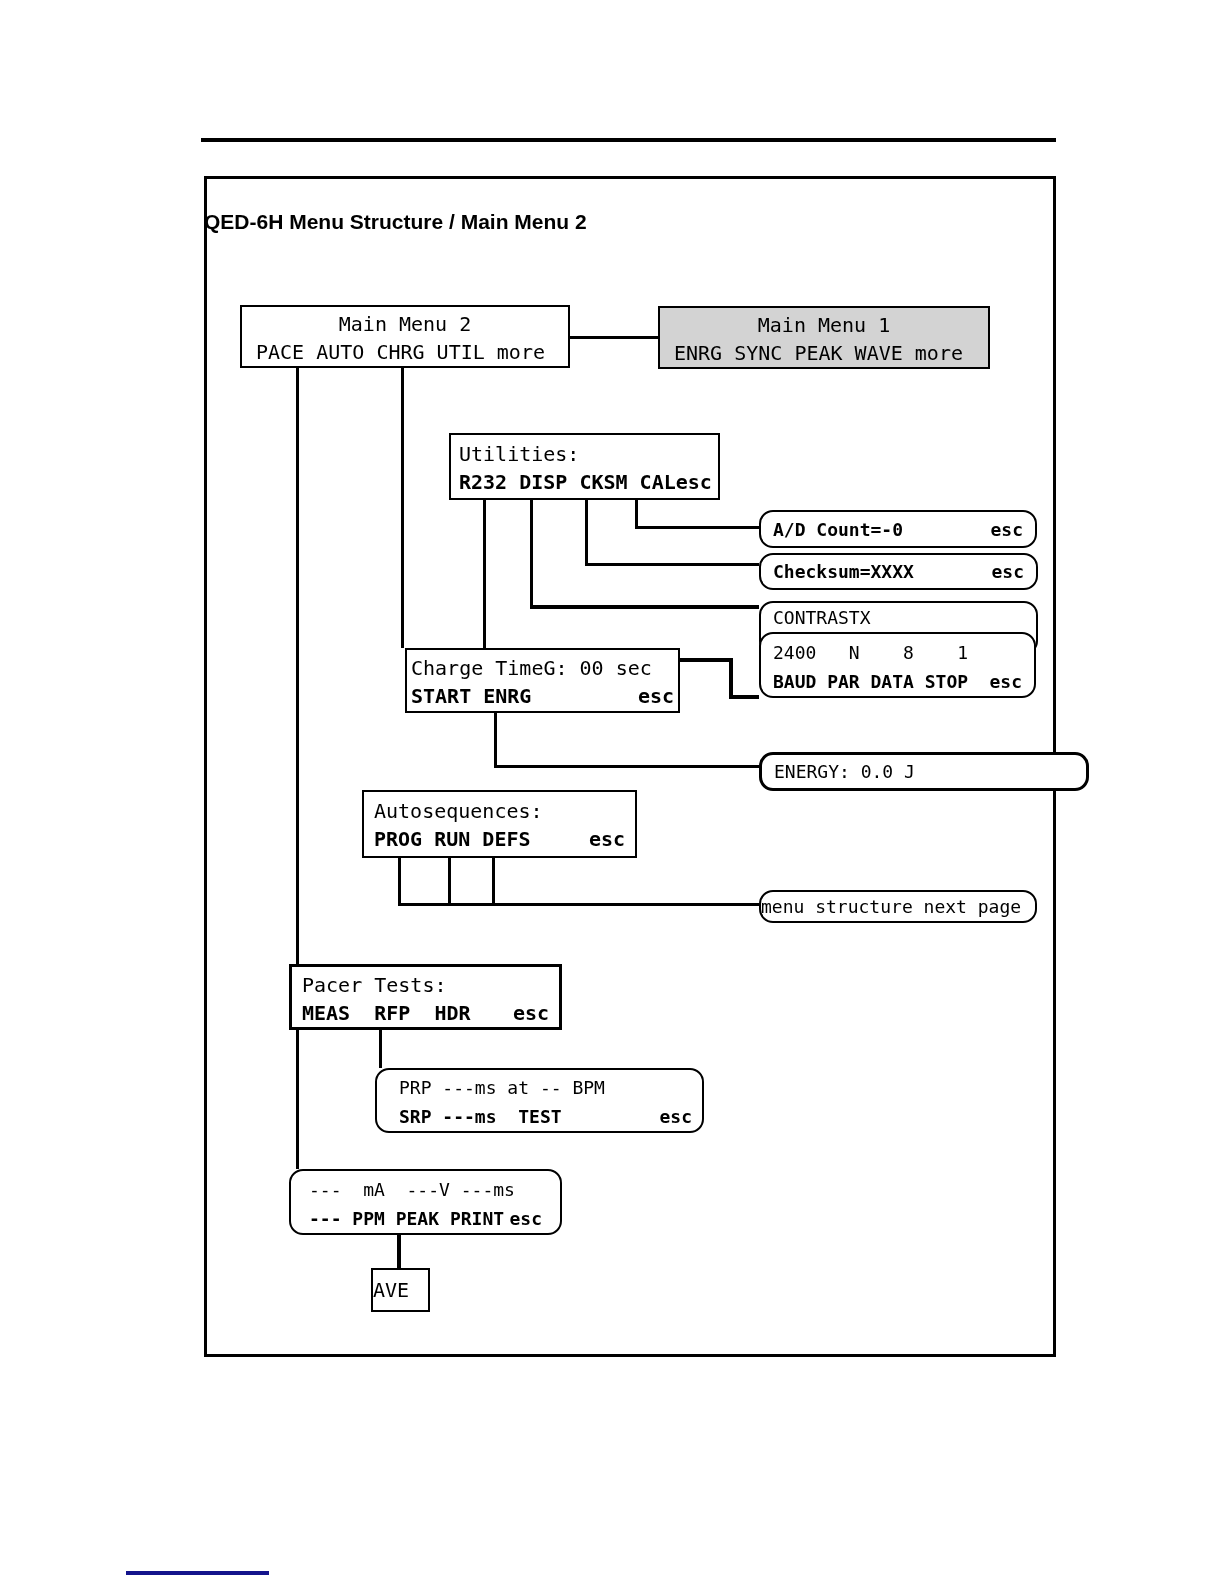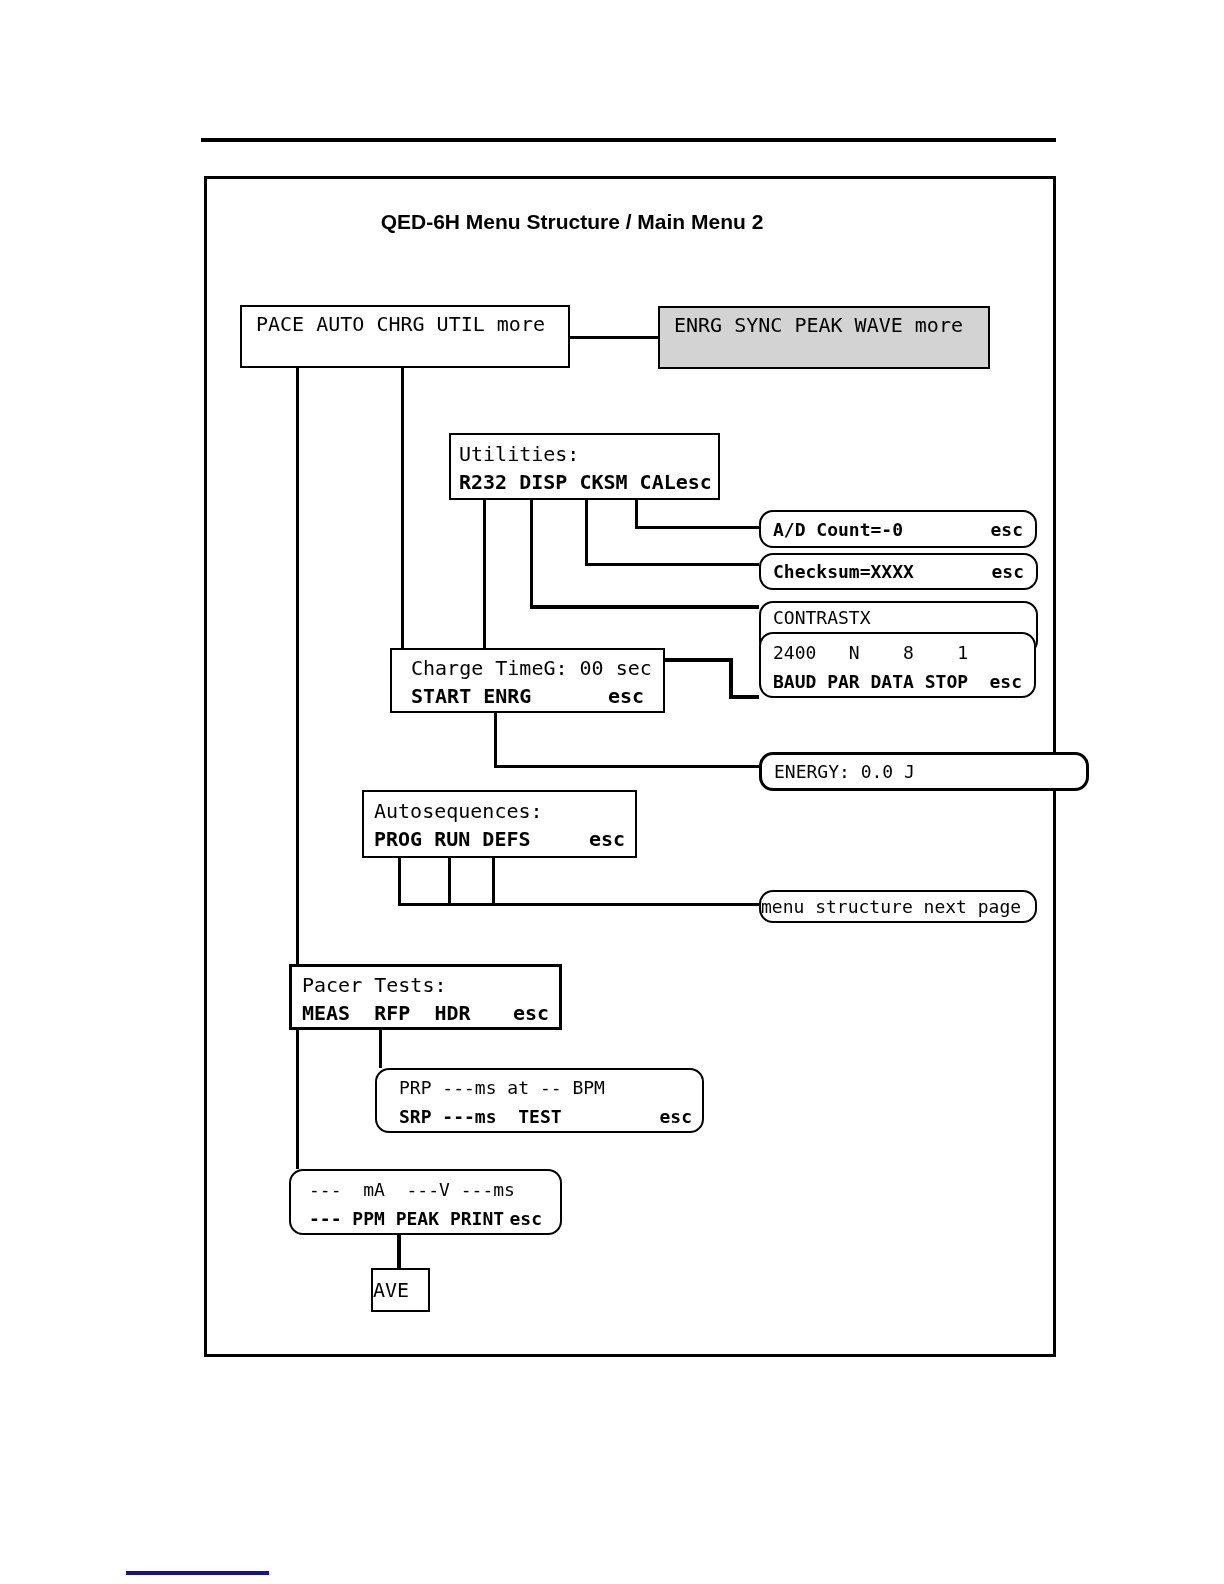--- a/index.html
+++ b/index.html
@@ -7,21 +7,21 @@
     width:1224px;height:1584px;position:relative;background:#ffffff;
     font-family:"DejaVu Sans Mono", monospace;color:#000;
   }
   .rule{position:absolute;background:#000;}
   .rule.blue{background:#14148c;}
   .frame{
     position:absolute;left:204px;top:176px;width:852px;height:1181px;
     border:3px solid #000;background:#fff;box-sizing:border-box;
   }
   .title{
-    position:absolute;left:204px;top:210px;width:736px;text-align:center;
+    position:absolute;left:204px;top:210px;width:736px;
     font-family:"Liberation Sans", sans-serif;font-weight:bold;font-size:21px;
   }
   .dbox{
     position:absolute;box-sizing:border-box;background:#fff;
     border:2px solid #000;overflow:hidden;
   }
   .b-thick{border-width:3px;}
   .gray{background:#d3d3d3;}
   .mono-l{font-size:20px;}
   .mono-s{font-size:18px;border-radius:14px;}
@@ -68,24 +68,26 @@
 <div class="v" style="left:398px;top:856px;width:3px;height:50px;"></div>
 <div class="v" style="left:448px;top:856px;width:3px;height:50px;"></div>
 <div class="v" style="left:492px;top:856px;width:3px;height:50px;"></div>
 <div class="h" style="left:398px;top:903px;width:361px;height:3px;"></div>
 
 <div class="v" style="left:379px;top:1030px;width:3px;height:38px;"></div>
 <div class="v" style="left:296px;top:1030px;width:3px;height:139px;"></div>
 <div class="v" style="left:397px;top:1235px;width:4px;height:33px;"></div>
 
 <div class="dbox two-l mono-l" style="left:240px;top:305px;width:330px;height:63px;padding:3px 14px;">
+  <div class="ln ctr">Main Menu 2</div>
   <div class="ln">PACE AUTO CHRG UTIL more</div>
 </div>
 
 <div class="dbox two-l mono-l gray" style="left:658px;top:306px;width:332px;height:63px;padding:3px 14px;">
+  <div class="ln ctr">Main Menu 1</div>
   <div class="ln">ENRG SYNC PEAK WAVE more</div>
 </div>
 
 <div class="dbox two-l mono-l" style="left:449px;top:433px;width:271px;height:67px;padding:5px 8px;">
   <div class="ln">Utilities:</div>
   <div class="ln split">
     <span>R232 DISP CKSM CAL</span>
     <span>esc</span>
   </div>
 </div>
@@ -113,21 +115,21 @@
 </div>
 
 <div class="dbox two-s mono-s" style="left:759px;top:632px;width:277px;height:66px;padding:4px 12px;">
   <div class="ln">2400   N    8    1</div>
   <div class="ln split">
     <span>BAUD PAR DATA STOP</span>
     <span>esc</span>
   </div>
 </div>
 
-<div class="dbox two-l mono-l" style="left:390px;top:648px;width:275px;height:65px;padding:4px 19px;">
+<div class="dbox two-l mono-l" style="left:405px;top:648px;width:275px;height:65px;padding:4px 4px;">
   <div class="ln">Charge TimeG: 00 sec</div>
   <div class="ln split">
     <span>START ENRG</span>
     <span>esc</span>
   </div>
 </div>
 
 <div class="dbox one b-thick mono-s" style="left:759px;top:752px;width:330px;height:39px;padding:0 12px;">
   <div class="inner ln">ENERGY: 0.0 J</div>
 </div>

